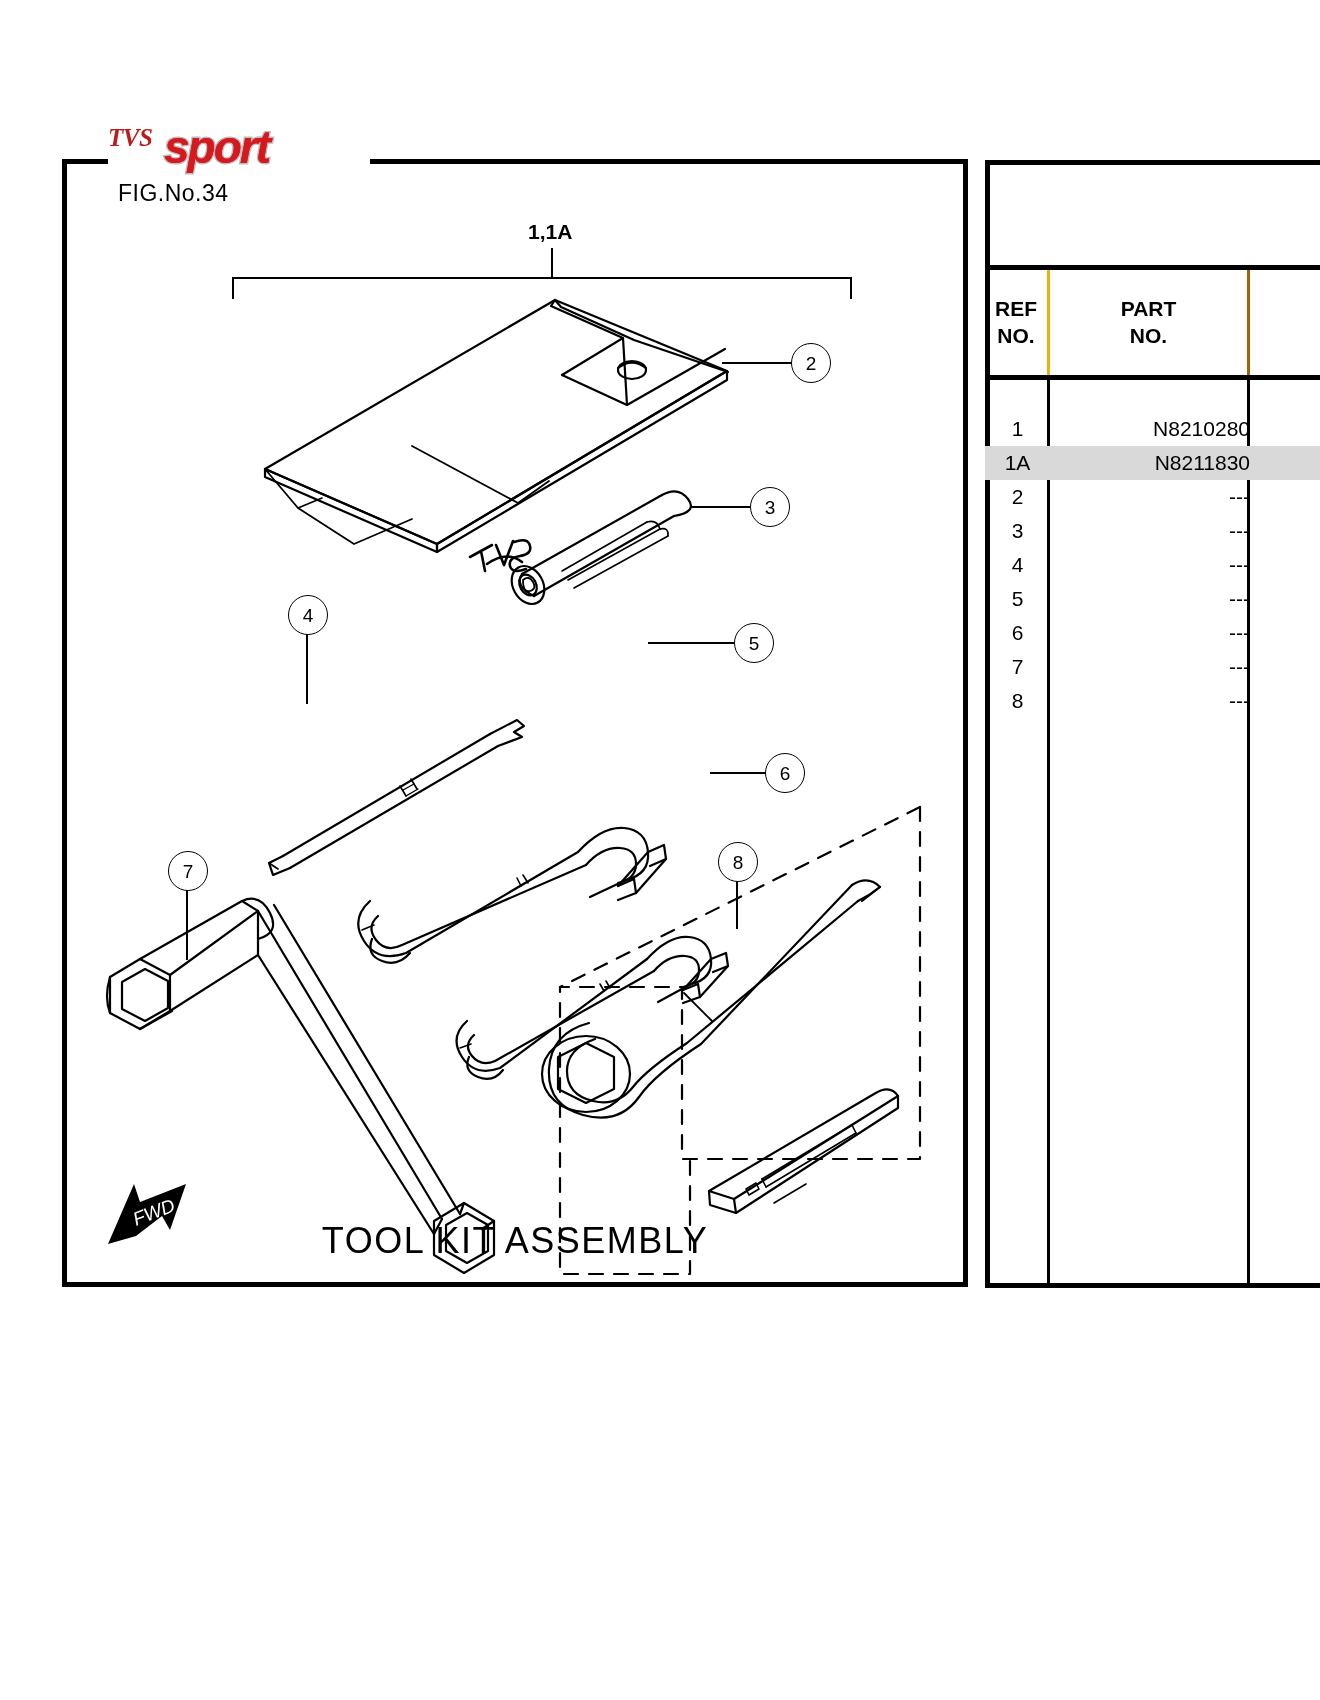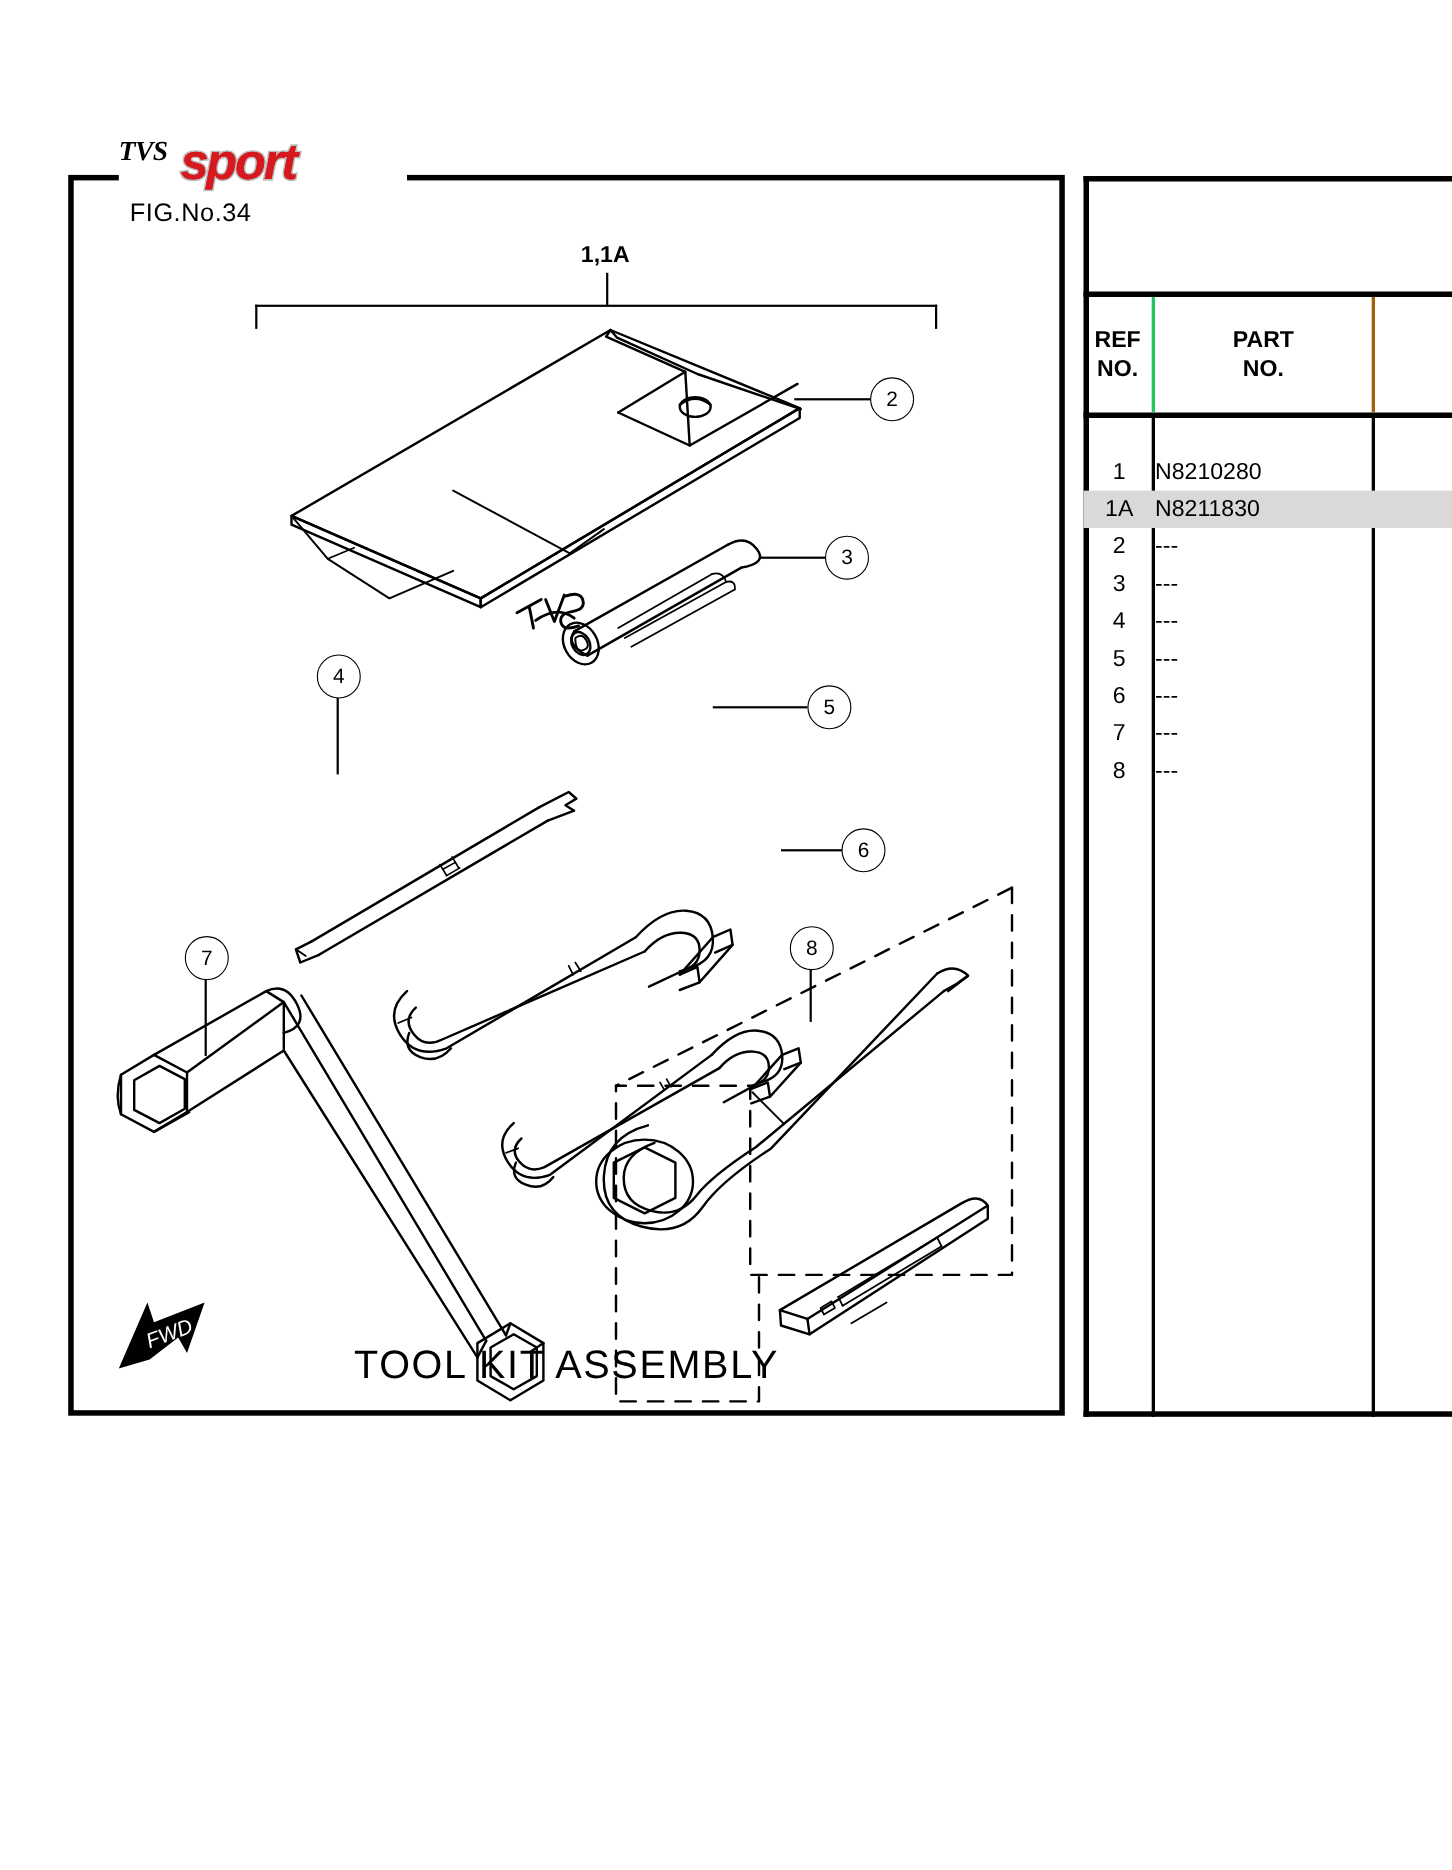--- a/index.html
+++ b/index.html
@@ -2,21 +2,21 @@
 <html><head>
 <meta charset="utf-8">
 <style>
   html,body{margin:0;padding:0;background:#ffffff;}
   body{width:1320px;height:1700px;position:relative;overflow:hidden;
        font-family:"Liberation Sans","DejaVu Sans",sans-serif;color:#000;}
 
   
   #brand{position:absolute;left:108px;top:122px;width:260px;height:48px;z-index:30;}
   #brand .tvs{position:absolute;left:0;top:2px;font-family:"Liberation Serif","DejaVu Serif",serif;
-        font-weight:bold;font-style:italic;font-size:25px;letter-spacing:-0.5px;color:#000000;}
+        font-weight:bold;font-style:italic;font-size:25px;letter-spacing:-0.5px;color:#b91c1c;}
   #brand .sport{position:absolute;left:56px;top:-2px;font-family:"Liberation Sans","DejaVu Sans",sans-serif;
         font-weight:bold;font-style:italic;font-size:46px;letter-spacing:-2px;
         color:#d6191f;-webkit-text-stroke:3px #bdbdbd;paint-order:stroke fill;}
   #brand .sport2{position:absolute;left:56px;top:-2px;font-family:"Liberation Sans","DejaVu Sans",sans-serif;
         font-weight:bold;font-style:italic;font-size:46px;letter-spacing:-2px;color:#d6191f;}
 
   
   #frame{position:absolute;left:62px;top:159px;width:906px;height:1128px;
          border:5px solid #000;box-sizing:border-box;background:#fff;}
   #frame-notch{position:absolute;left:108px;top:157px;width:262px;height:9px;background:#fff;z-index:25;}
@@ -41,32 +41,32 @@
   
   #table{position:absolute;left:985px;top:160px;width:340px;height:1128px;box-sizing:border-box;}
   #tbl-outer{position:absolute;left:0;top:0;width:340px;height:1128px;
              border-top:5px solid #000;border-left:5px solid #000;box-sizing:border-box;}
   #tbl-topblock{position:absolute;left:0;top:0;width:340px;height:110px;box-sizing:border-box;
                 border-bottom:5px solid #000;}
   #tbl-head{position:absolute;left:0;top:110px;width:340px;height:110px;box-sizing:border-box;
             border-bottom:5px solid #000;display:flex;}
   .hcell{display:flex;flex-direction:column;align-items:center;justify-content:center;
          font-weight:bold;font-size:21px;line-height:1.25;box-sizing:border-box;}
-  #hc-ref{width:65px;border-right:3px solid #22c55e;}
+  #hc-ref{width:65px;border-right:3px solid #eab308;}
   #hc-part{width:200px;border-right:3px solid #a16207;}
   #hc-rest{flex:1;}
 
   #tbl-body{position:absolute;left:0;top:220px;width:340px;height:908px;box-sizing:border-box;display:flex;}
   #bc-ref{width:65px;border-right:3px solid #000;box-sizing:border-box;}
   #bc-part{width:200px;border-right:3px solid #000;box-sizing:border-box;}
   #bc-rest{flex:1;}
   #rows{position:absolute;left:0;top:0;width:340px;}
   .row{height:34px;display:flex;align-items:center;font-size:21px;}
   .row .ref{width:65px;text-align:center;}
-  .row .part{width:200px;text-align:left;}
+  .row .part{width:200px;text-align:right;}
   .row.hl{background:#d9d9d9;}
   #rowspad{height:32px;}
   #tbl-bottom{position:absolute;left:0;bottom:0;width:340px;height:5px;background:#000;}
 
   svg{display:block;}
 </style>
 </head>
 <body>
 
 <div id="brand">

